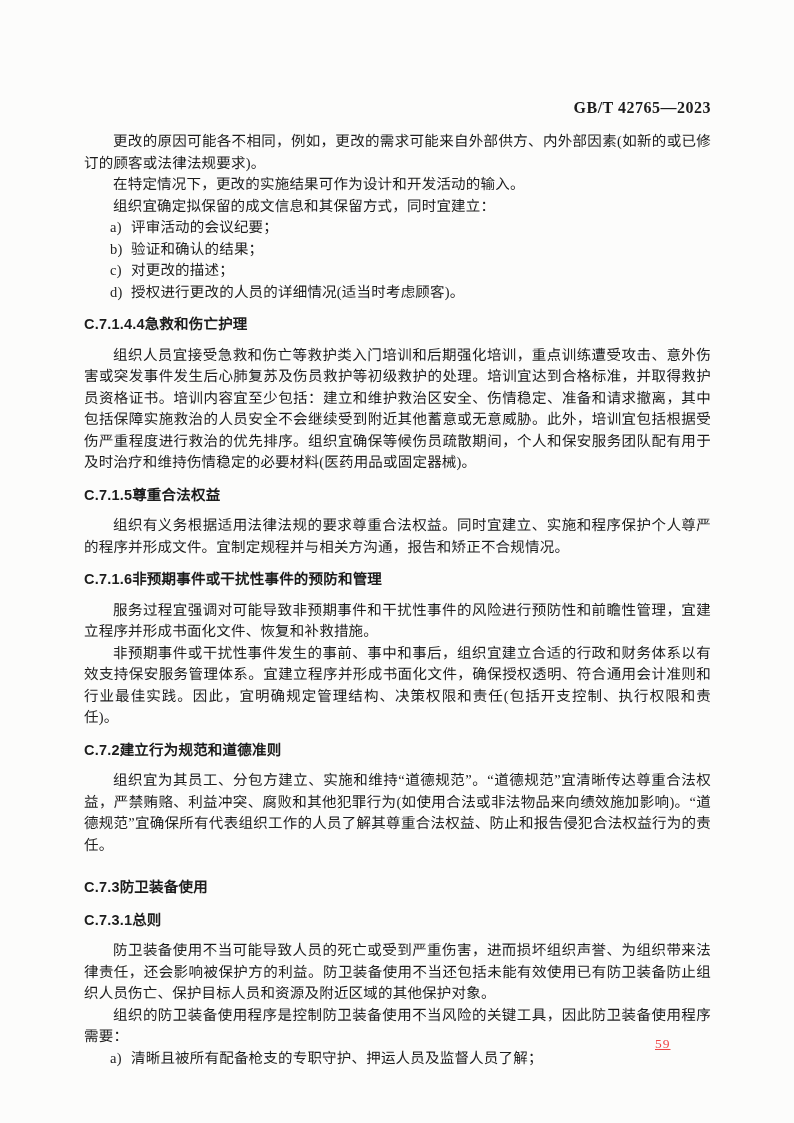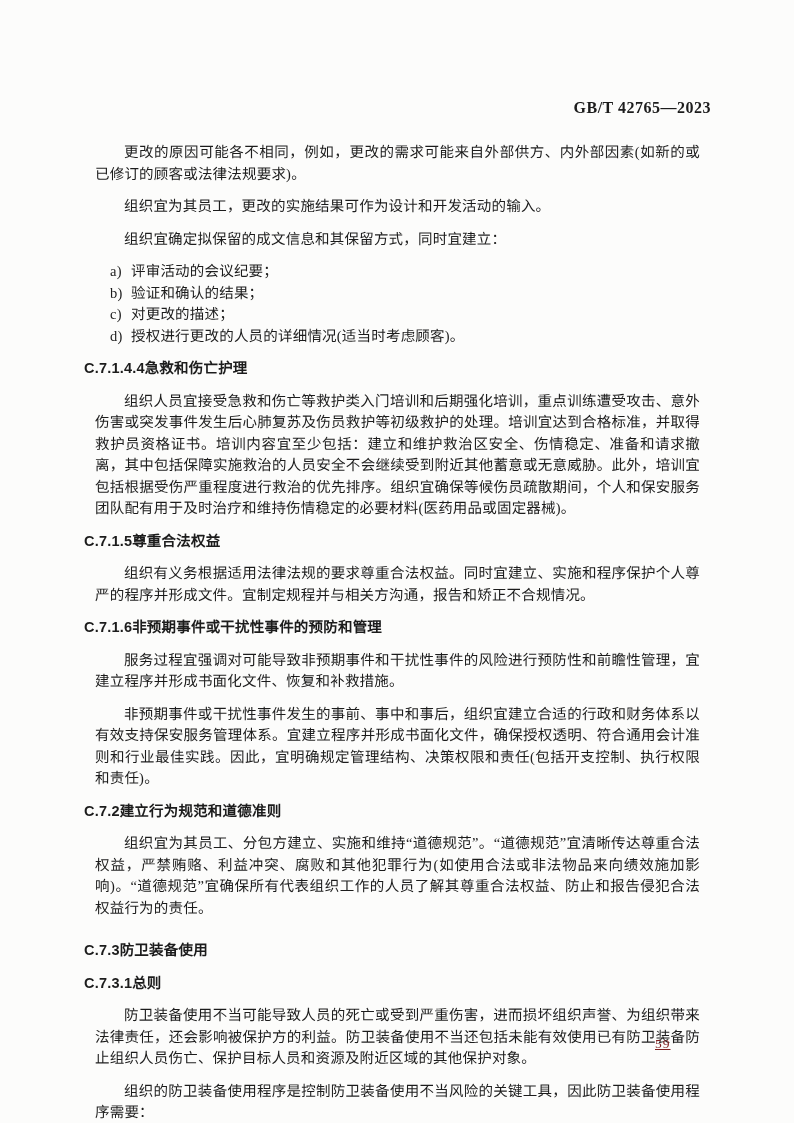--- a/index.html
+++ b/index.html
@@ -24,53 +24,53 @@
   }
   .content{
     position:absolute;
     top:131px;left:84px;width:627px;
     font-size:14.5px;
     line-height:21.5px;
     letter-spacing:0.2px;
     text-align:justify;
     text-justify:inter-ideograph;
   }
-  .para{margin:11px;text-indent:2em;}
+  .para{margin:0;text-indent:2em;}
   .li{display:flex;margin-left:26px;}
   .li-marker{flex:none;width:21px;}
   .li-text{flex:auto;}
   .clause{
     margin:11px 0 9px 0;
     font-family:"Liberation Sans","DejaVu Sans",sans-serif;
     font-weight:bold;
     font-size:14.5px;
     letter-spacing:0.2px;
   }
   .clause.extra-top{margin-top:21px;}
   .c-num{}
   .page-number{
     position:absolute;
     top:1036px;left:655px;
     font-size:13.5px;
     letter-spacing:1px;
-    color:#7f1d1d;
+    color:#ef4444;
     text-decoration:underline;
   }
 </style>
 </head>
 <body>
 
 <div class="page">
 
   <div class="doc-header">GB/T 42765—2023</div>
 
   <div class="content">
 
     <p class="para">更改的原因可能各不相同，例如，更改的需求可能来自外部供方、内外部因素(如新的或已修订的顾客或法律法规要求)。</p>
-    <p class="para">组织宜为其员工，更改的实施结果可作为设计和开发活动的输入。</p>
+    <p class="para">在特定情况下，更改的实施结果可作为设计和开发活动的输入。</p>
     <p class="para">组织宜确定拟保留的成文信息和其保留方式，同时宜建立：</p>
 
     <div class="li">
       <span class="li-marker">a)</span>
       <span class="li-text">评审活动的会议纪要；</span>
     </div>
     <div class="li">
       <span class="li-marker">b)</span>
       <span class="li-text">验证和确认的结果；</span>
     </div>

